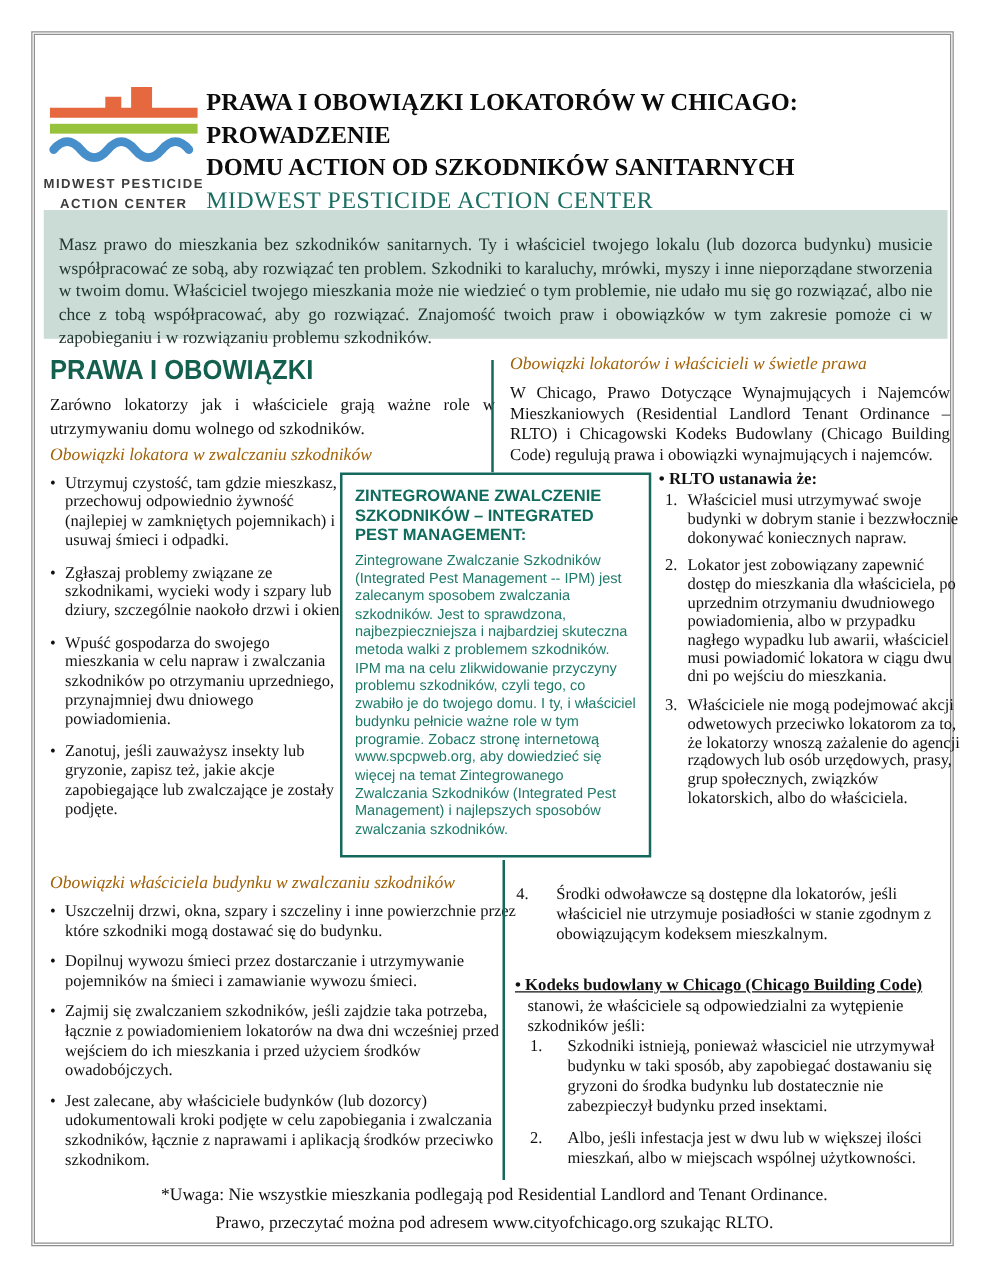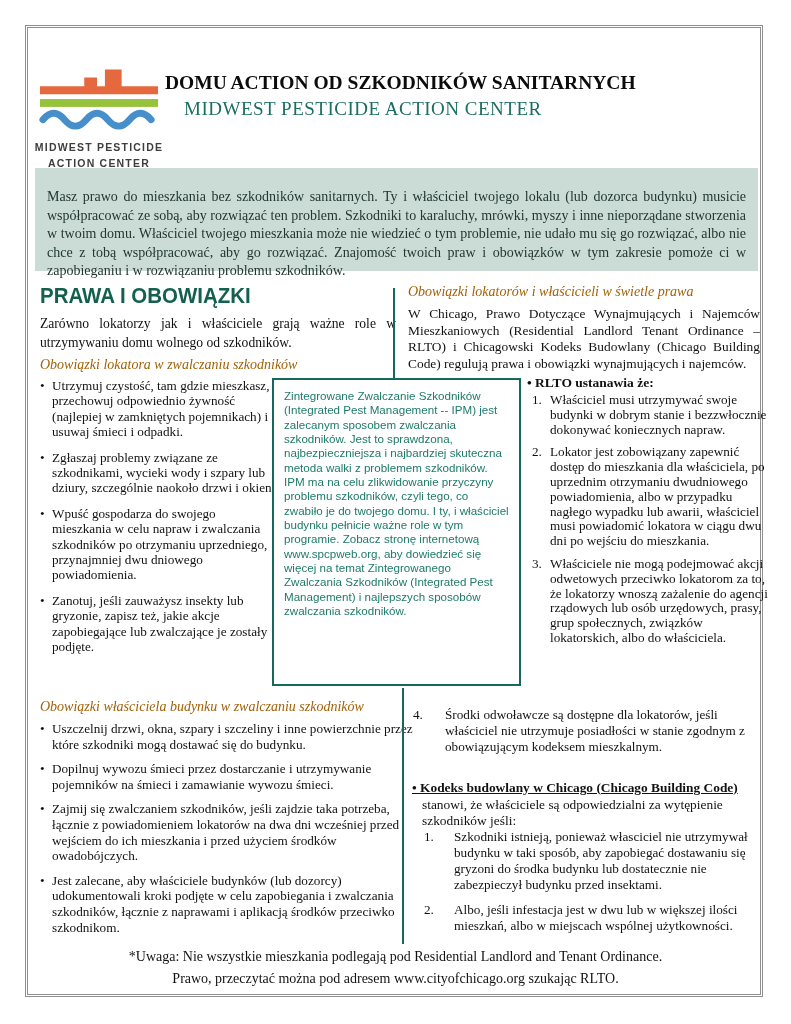--- a/index.html
+++ b/index.html
@@ -11,21 +11,21 @@
     position:absolute; left:25px; top:25px; width:738px; height:972px;
     border:3px double #8f8f8f; box-sizing:border-box; pointer-events:none;
   }
   
   .logo { position:absolute; left:30px; top:66px; width:138px; text-align:center; }
   .logo svg { display:block; margin:0 auto; }
   .logo-text { font-family:"Liberation Sans", sans-serif; font-weight:bold; font-size:10.5px;
     letter-spacing:1.2px; color:#3d3d3d; line-height:13px; margin-top:3px; }
   .title-block { position:absolute; left:165px; top:70px; width:596px; }
   .title-line { font-weight:bold; font-size:19.5px; line-height:26px; color:#0c0c0c; }
-  .title-sub { font-size:19px; line-height:26px; color:#1b6f61; letter-spacing:0.5px;margin-left:19px; }
+  .title-sub { font-size:19px; line-height:26px; color:#1b6f61; letter-spacing:0.5px; }
   
   .intro {
     position:absolute; left:35px; top:168px; width:723px; height:103px; box-sizing:border-box;
     background:#cbdcd6; padding:20px 12px; font-size:14px; line-height:18.6px;
     text-align:justify; color:#21372f;
   }
   
   .sec-heading {
     position:absolute; left:40px; top:283px;
     font-family:"Liberation Sans", sans-serif; font-weight:bold; font-size:22px; color:#14604f;
@@ -83,20 +83,21 @@
     <svg width="124" height="72" viewBox="0 0 126 72">
       <path d="M3,20 h45 v-9 h13 v9 h8 v-17 h17 v17 h37 v8 H3 z" fill="#e5683f"></path>
       <rect x="3" y="33" width="120" height="8" fill="#97c23c"></rect>
       <path d="M6,54 q11,-13 22,0 q11,13 22,0 q11,-13 22,0 q11,13 22,0 q11,-13 22,0" fill="none" stroke="#478fcb" stroke-width="7" stroke-linecap="round"></path>
     </svg>
     <div class="logo-text">MIDWEST PESTICIDE</div>
     <div class="logo-text">ACTION CENTER</div>
   </div>
 
   <div class="title-block">
+    <div class="title-line">PRAWA I OBOWIĄZKI LOKATORÓW W CHICAGO: PROWADZENIE</div>
     <div class="title-line">DOMU ACTION OD SZKODNIKÓW SANITARNYCH</div>
     <div class="title-sub">MIDWEST PESTICIDE ACTION CENTER</div>
   </div>
 
   <div class="intro">Masz prawo do mieszkania bez szkodników sanitarnych.  Ty i właściciel twojego lokalu (lub dozorca budynku) musicie współpracować ze sobą, aby rozwiązać ten problem.  Szkodniki to karaluchy, mrówki, myszy i inne nieporządane stworzenia w twoim domu.  Właściciel twojego mieszkania może nie wiedzieć o tym problemie, nie udało mu się go rozwiązać, albo nie chce z tobą współpracować, aby go rozwiązać.  Znajomość twoich praw i obowiązków w tym zakresie pomoże ci w zapobieganiu i w rozwiązaniu problemu szkodników.</div>
 
   <div class="sec-heading">PRAWA I OBOWIĄZKI</div>
   <div class="left-lead">Zarówno lokatorzy jak i właściciele grają ważne role w utrzymywaniu domu wolnego od szkodników.</div>
 
   <div class="tenant-head sub-head">Obowiązki lokatora w zwalczaniu szkodników</div>
@@ -136,20 +137,21 @@
     <div class="b-item">
       <span class="b-marker">•</span>
       <span class="b-text">Jest zalecane, aby właściciele budynków (lub dozorcy) udokumentowali kroki podjęte w celu zapobiegania i zwalczania szkodników, łącznie z naprawami i aplikacją środków przeciwko szkodnikom.</span>
     </div>
   </div>
 
   <div class="divider divider-top"></div>
   <div class="divider divider-bottom"></div>
 
   <div class="ipm-box">
+    <div class="ipm-head">ZINTEGROWANE ZWALCZENIE SZKODNIKÓW – INTEGRATED PEST MANAGEMENT:</div>
     <div class="ipm-body">Zintegrowane Zwalczanie Szkodników (Integrated Pest Management -- IPM) jest zalecanym sposobem zwalczania szkodników.  Jest to sprawdzona, najbezpieczniejsza i najbardziej skuteczna metoda walki z problemem szkodników. IPM ma na celu zlikwidowanie przyczyny problemu szkodników, czyli tego, co zwabiło je do twojego domu.  I ty, i właściciel budynku pełnicie ważne role w tym programie.  Zobacz stronę internetową www.spcpweb.org, aby dowiedzieć się więcej na temat Zintegrowanego Zwalczania Szkodników (Integrated Pest Management) i najlepszych sposobów zwalczania szkodników.</div>
   </div>
 
   <div class="law-head sub-head">Obowiązki lokatorów i właścicieli w świetle prawa</div>
   <div class="law-para">W Chicago, Prawo Dotyczące Wynajmujących i Najemców Mieszkaniowych (Residential Landlord Tenant Ordinance – RLTO) i Chicagowski Kodeks Budowlany (Chicago Building Code) regulują prawa i obowiązki wynajmujących i najemców.</div>
 
   <div class="rlto-head">• RLTO ustanawia że:</div>
   <div class="rlto-list">
     <div class="n-item">
       <span class="n-num">1.</span>

